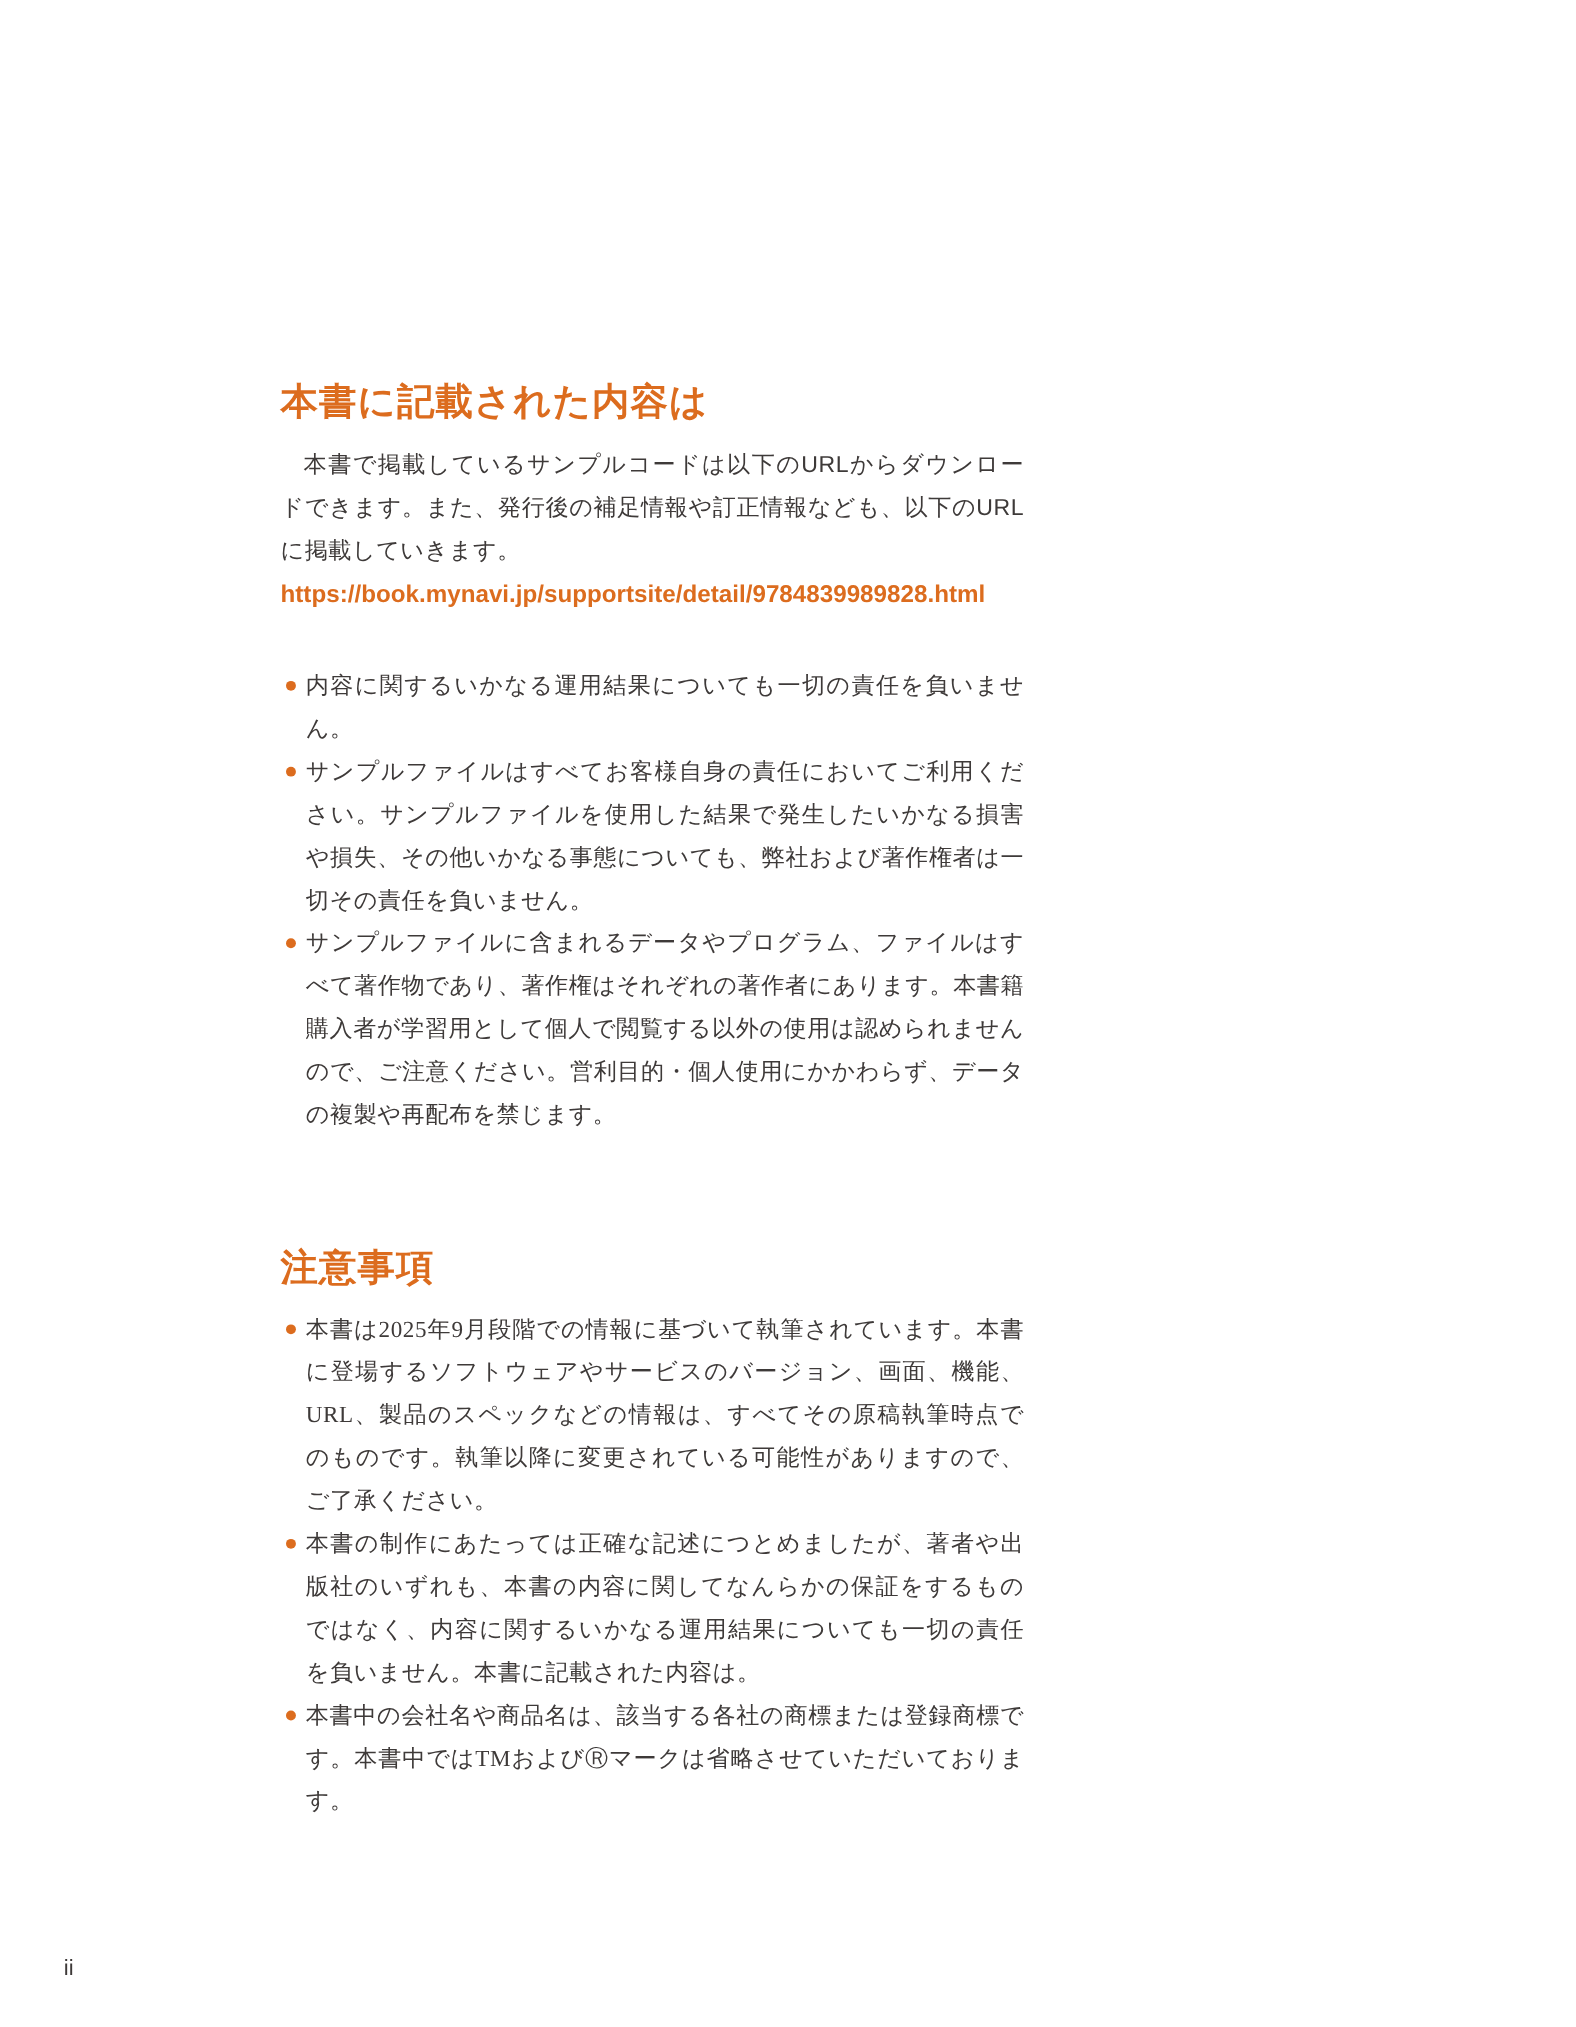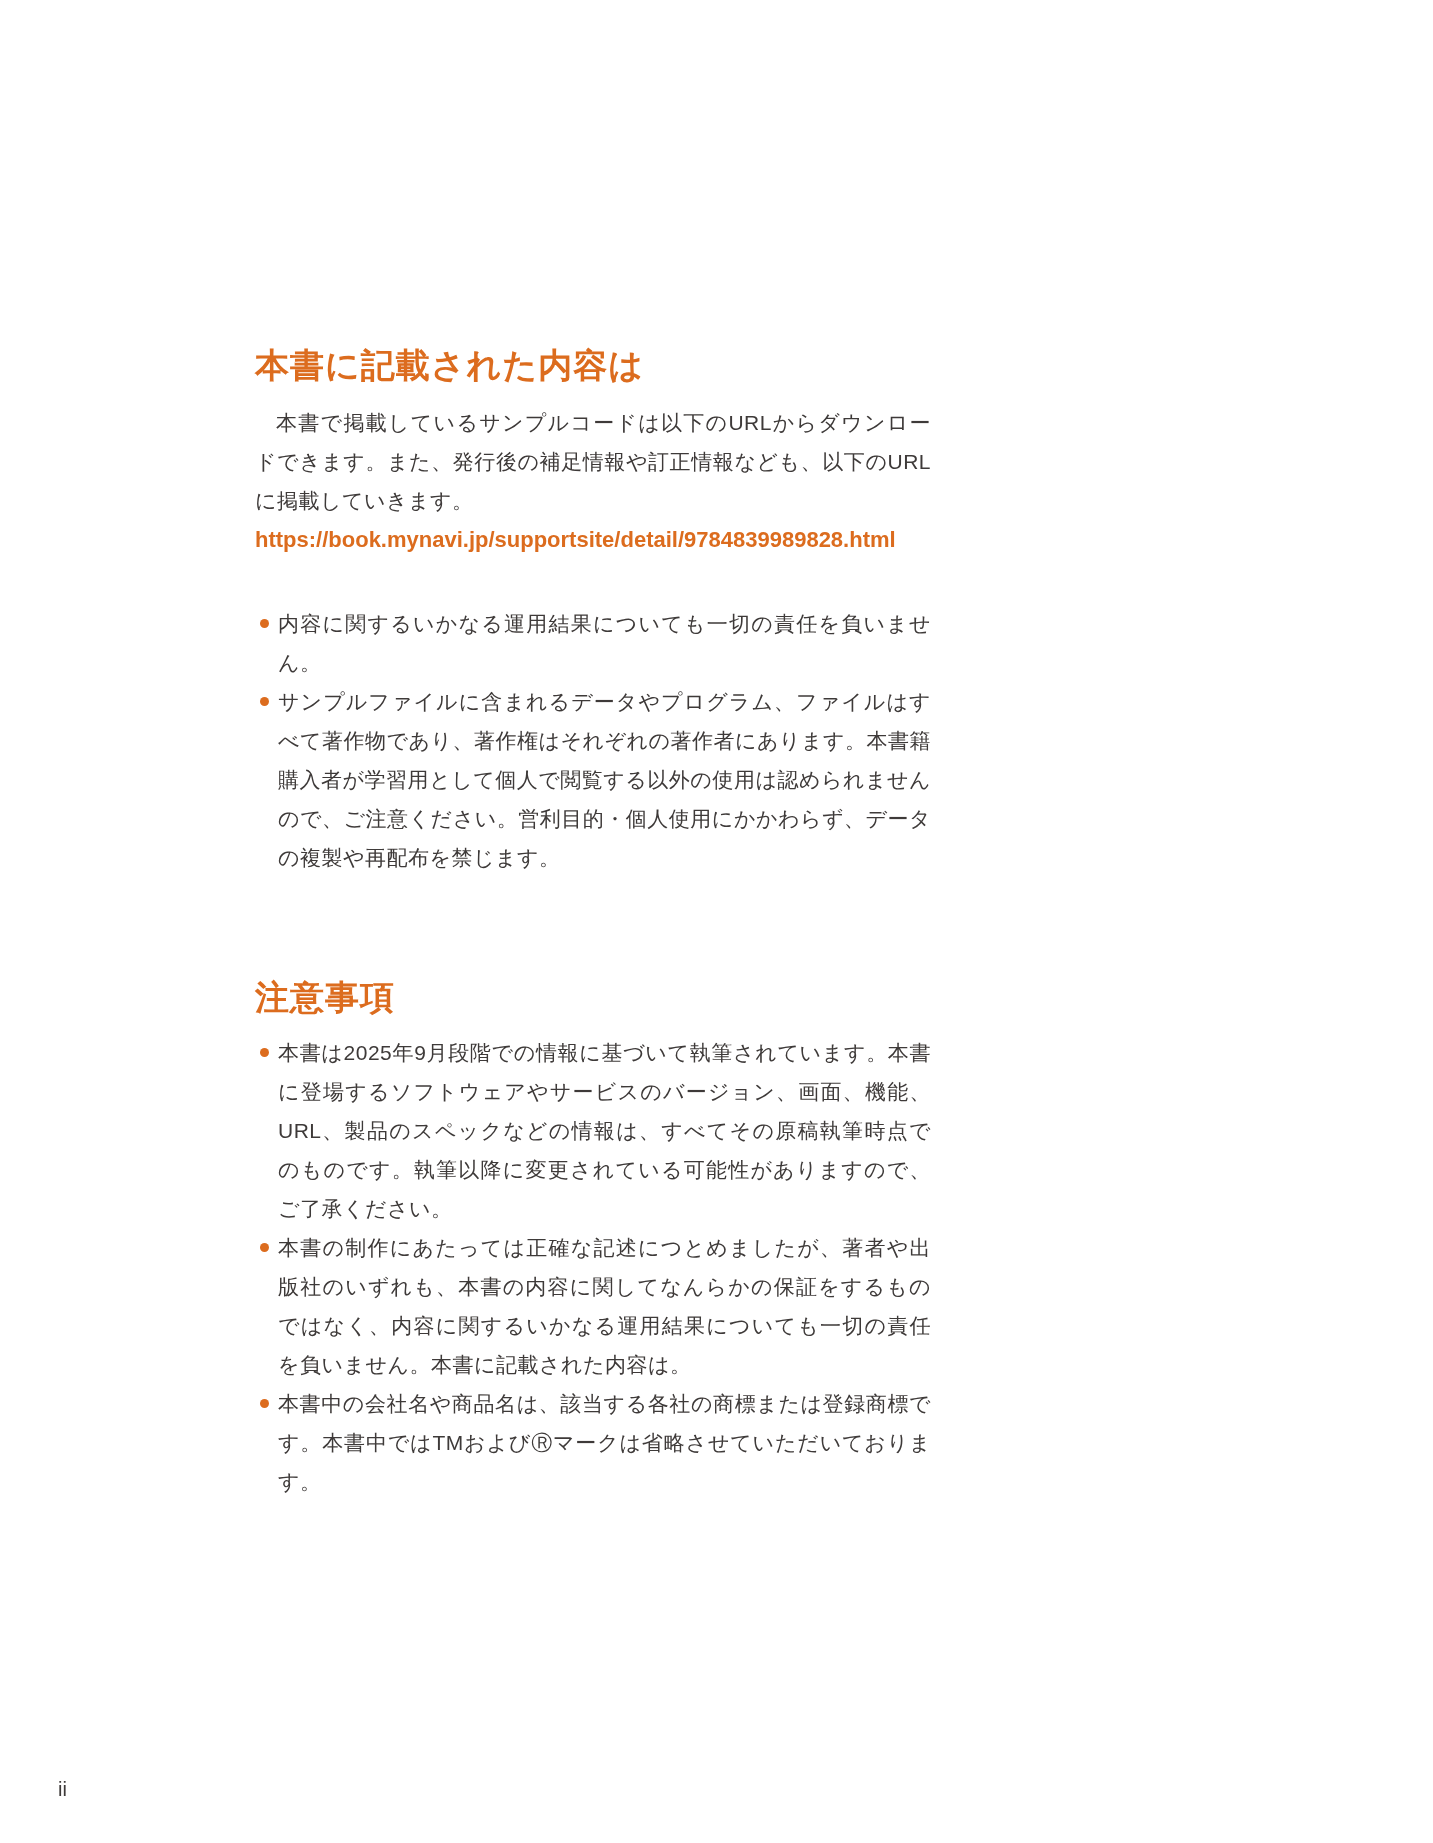--- a/index.html
+++ b/index.html
@@ -48,20 +48,21 @@
     display: block;
     letter-spacing: 0px;
   }
   .bullet-list {
     list-style: none;
     margin: 45px 0 0 0;
     padding: 0;
   }
   .bullet-list.tight {
     margin-top: 6px;
+    font-family: Liberation Serif, serif;
   }
   .bullet-list li {
     position: relative;
     padding-left: 23px;
     font-size: 21px;
     line-height: 39px;
     text-align: justify;
     letter-spacing: 0.5px;
   }
   .bullet-list li::before {
@@ -98,20 +99,21 @@
       <h1 class="section-heading">本書に記載された内容は</h1>
 
       <p class="intro">本書で掲載しているサンプルコードは以下のURLからダウンロードできます。また、発行後の補足情報や訂正情報なども、以下のURLに掲載していきます。</p>
 
       <a class="url-line">https://book.mynavi.jp/supportsite/detail/9784839989828.html</a>
 
       <ul class="bullet-list">
 
           <li>内容に関するいかなる運用結果についても一切の責任を負いません。</li>
 
+          <li>サンプルファイルはすべてお客様自身の責任においてご利用ください。サンプルファイルを使用した結果で発生したいかなる損害や損失、その他いかなる事態についても、弊社および著作権者は一切その責任を負いません。</li>
 
           <li>サンプルファイルに含まれるデータやプログラム、ファイルはすべて著作物であり、著作権はそれぞれの著作者にあります。本書籍購入者が学習用として個人で閲覧する以外の使用は認められませんので、ご注意ください。営利目的・個人使用にかかわらず、データの複製や再配布を禁じます。</li>
         </ul>
     </section>
 
     <section class="notes-section">
       <h1 class="section-heading">注意事項</h1>
 
       <ul class="bullet-list tight">
 

